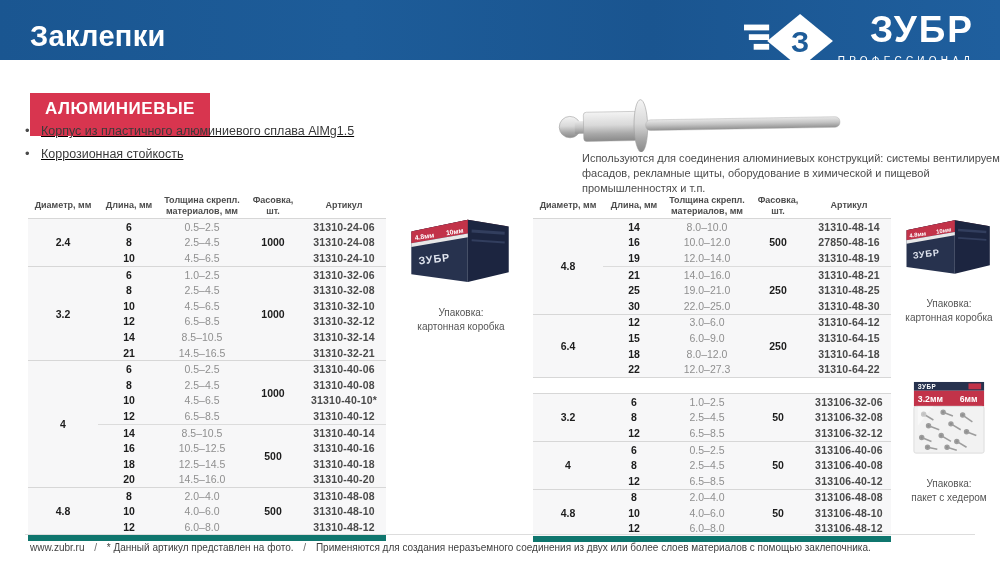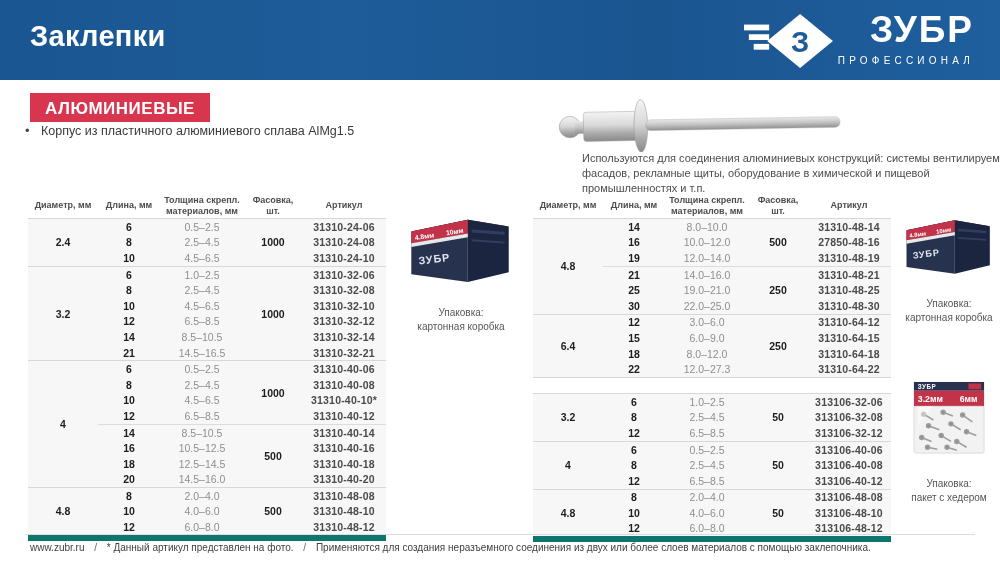--- a/index.html
+++ b/index.html
@@ -2,39 +2,39 @@
 <html lang="ru"><head>
 <meta charset="utf-8">
 <style>
   html,body{margin:0;padding:0;}
   body{
     width:1000px;height:563px;position:relative;background:#ffffff;
     font-family:"Liberation Sans","DejaVu Sans",sans-serif;overflow:hidden;
   }
   
   .top-header{
-    position:absolute;left:0;top:0;width:1000px;height:80px;
+    position:absolute;left:0;top:0;width:1000px;height:60px;
     background:linear-gradient(90deg,#1a5691 0%,#1d5c99 35%,#1a5590 65%,#1f5f9e 100%);
     text-align:right;
   }
   .page-title{
     position:absolute;left:30px;top:20px;font-size:29px;font-weight:bold;color:#ffffff;
     letter-spacing:0.3px;
   }
   .brand{position:absolute;right:26px;top:10px;display:flex;align-items:flex-start;}
   .brand-mark{width:92px;height:58px;margin-top:2px;}
   .brand-text{display:flex;flex-direction:column;align-items:flex-end;margin-left:4px;}
   .brand-name{font-size:37px;font-weight:bold;color:#ffffff;letter-spacing:2px;line-height:40px;}
   .brand-tagline{font-size:10px;color:#ffffff;letter-spacing:4.2px;margin-top:5px;}
   
   .badge{
     position:absolute;left:30px;top:93px;background:#d8354f;color:#ffffff;
-    font-size:17px;font-weight:bold;padding:6px 15px 3px;letter-spacing:0.5px;
-  }
-  .features{position:absolute;left:22px;top:124px;margin:0;padding:0;list-style:none;width:480px;}
+    font-size:17px;font-weight:bold;padding:6px 15px 17px;letter-spacing:0.5px;
+  }
+  .features{position:absolute;left:22px;top:124px;margin:0;padding:0;list-style:none;width:480px;text-decoration:underline;}
   .features li{
     position:relative;padding-left:19px;margin-bottom:9px;font-size:12.5px;color:#3a3a3a;
   }
   .features li::before{content:"•";position:absolute;left:3px;top:-1px;color:#4a4a4a;font-size:13px;}
   
   .rivet-wrap{position:absolute;left:543px;top:84px;width:318px;height:68px;}
   .usage-note{
     position:absolute;left:562px;top:151px;width:432px;font-size:11px;color:#4c4c4c;line-height:15px;margin-left:20px;
   }
   
@@ -93,20 +93,21 @@
     <div class="brand-text">
       <div class="brand-name">ЗУБР</div>
       <div class="brand-tagline">ПРОФЕССИОНАЛ</div>
     </div>
   </div>
 </div>
 
 <div class="badge">АЛЮМИНИЕВЫЕ</div>
 <ul class="features">
   <li>Корпус из пластичного алюминиевого сплава AlMg1.5</li>
+  <li>Коррозионная стойкость</li>
 </ul>
 
 <div class="rivet-wrap">
   <svg viewBox="0 0 320 70" width="318" height="68" aria-hidden="true">
     <defs>
       <linearGradient id="met" x1="0" y1="0" x2="0" y2="1">
         <stop offset="0" stop-color="#f4f4f4"></stop>
           <stop offset="0.45" stop-color="#d9d9d9"></stop>
         <stop offset="0.75" stop-color="#a8a8a8"></stop>
           <stop offset="1" stop-color="#8a8a8a"></stop>

